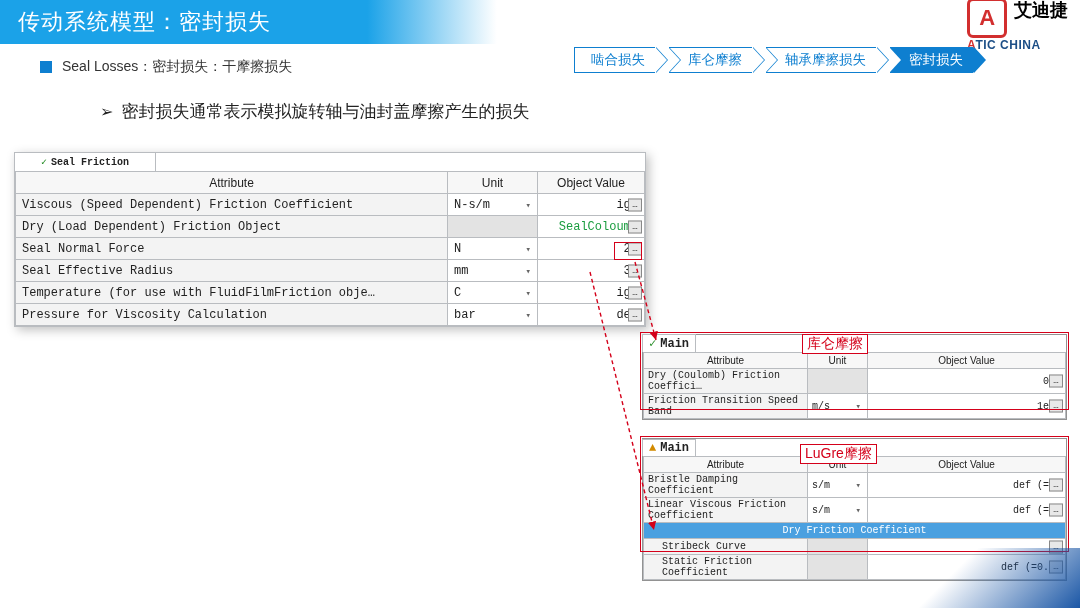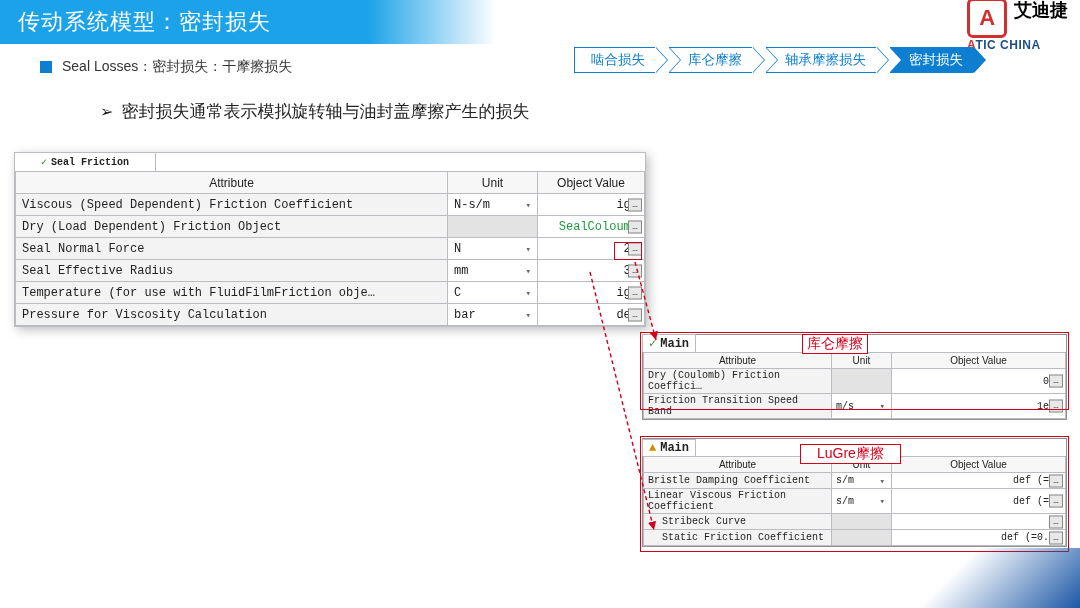--- a/index.html
+++ b/index.html
@@ -145,35 +145,35 @@
     font-family: "SimSun","Courier New",monospace;
     box-shadow:none;
   }
   .panel2 { top:334px; }
   .panel3 { top:438px; }
   .panel2 .tab, .panel3 .tab { font-size:12px; padding:1px 6px; font-weight:600;text-align:right; }
   .panel2 table.grid td, .panel2 table.grid th,
   .panel3 table.grid td, .panel3 table.grid th {
     font-size:10px; padding:1px 4px; height:16px;
   }
-  .panel2 .col-attr, .panel3 .col-attr { width:188px; background:var(--cell-alt); }
+  .panel2 .col-attr, .panel3 .col-attr { width:164px; background:var(--cell-alt); }
   .panel2 .col-unit, .panel3 .col-unit { width:60px; }
   .band {
     background:#4aa0e0 !important; color:#fff; text-align:center !important; font-weight:400;
   }
   .indent { padding-left:18px !important; }
 
   .redbox2 { position:absolute; border:1.8px solid var(--red-box);
              left:640px; top:332px; width:429px; height:78px; }
   .redlabel2 { position:absolute; left:802px; top:334px; border:1px solid var(--red-box);
                color:var(--red-box); background:#fff; font-size:14px; padding:0 4px; }
   .redbox3 { position:absolute; border:1.8px solid var(--red-box);
              left:640px; top:436px; width:429px; height:116px; }
   .redlabel3 { position:absolute; left:800px; top:444px; border:1px solid var(--red-box);
-               color:var(--red-box); background:#fff; font-size:14px; padding:0 16px; }
+               color:var(--red-box); background:#fff; font-size:14px; padding:0 4px; }
 
   
   svg.connectors { position:absolute; left:0; top:0; width:1080px; height:608px; pointer-events:none; }
 
   
   .corner {
     position:absolute; right:0; bottom:0; width:300px; height:60px;
     background: linear-gradient(135deg, rgba(255,255,255,0) 55%, #1b57a6 100%);
   }
 </style>
@@ -301,20 +301,23 @@
           <td class="col-attr">Bristle Damping Coefficient</td>
           <td class="col-unit">s/m<span class="caret">▾</span></td>
           <td class="col-val"><span>def (=0)</span><span class="btn">…</span></td>
         </tr>
         <tr>
           <td class="col-attr">Linear Viscous Friction Coefficient</td>
           <td class="col-unit">s/m<span class="caret">▾</span></td>
           <td class="col-val"><span>def (=0)</span><span class="btn">…</span></td>
         </tr>
         <tr>
+          <td colspan="3" class="band">Dry Friction Coefficient</td>
+        </tr>
+        <tr>
           <td class="col-attr indent">Stribeck Curve</td>
           <td class="col-unit gray"></td>
           <td class="col-val"><span></span><span class="btn">…</span></td>
         </tr>
         <tr>
           <td class="col-attr indent">Static Friction Coefficient</td>
           <td class="col-unit gray"></td>
           <td class="col-val"><span>def (=0.3)</span><span class="btn">…</span></td>
         </tr>
       </tbody>

